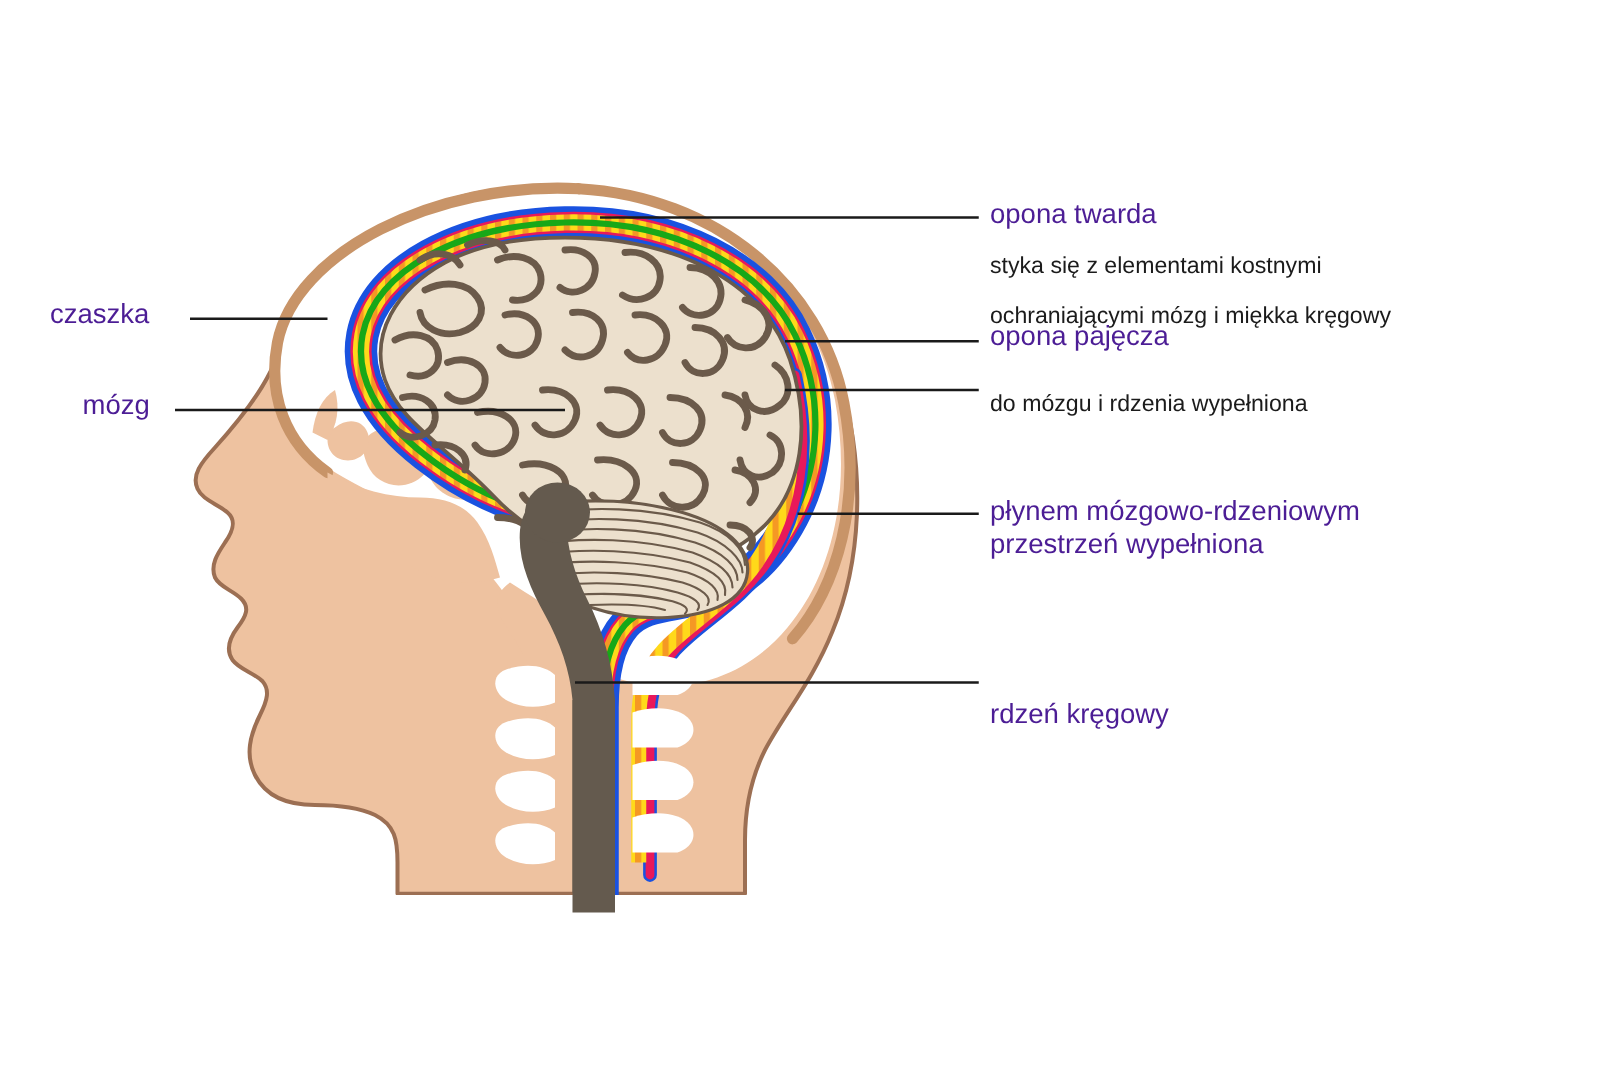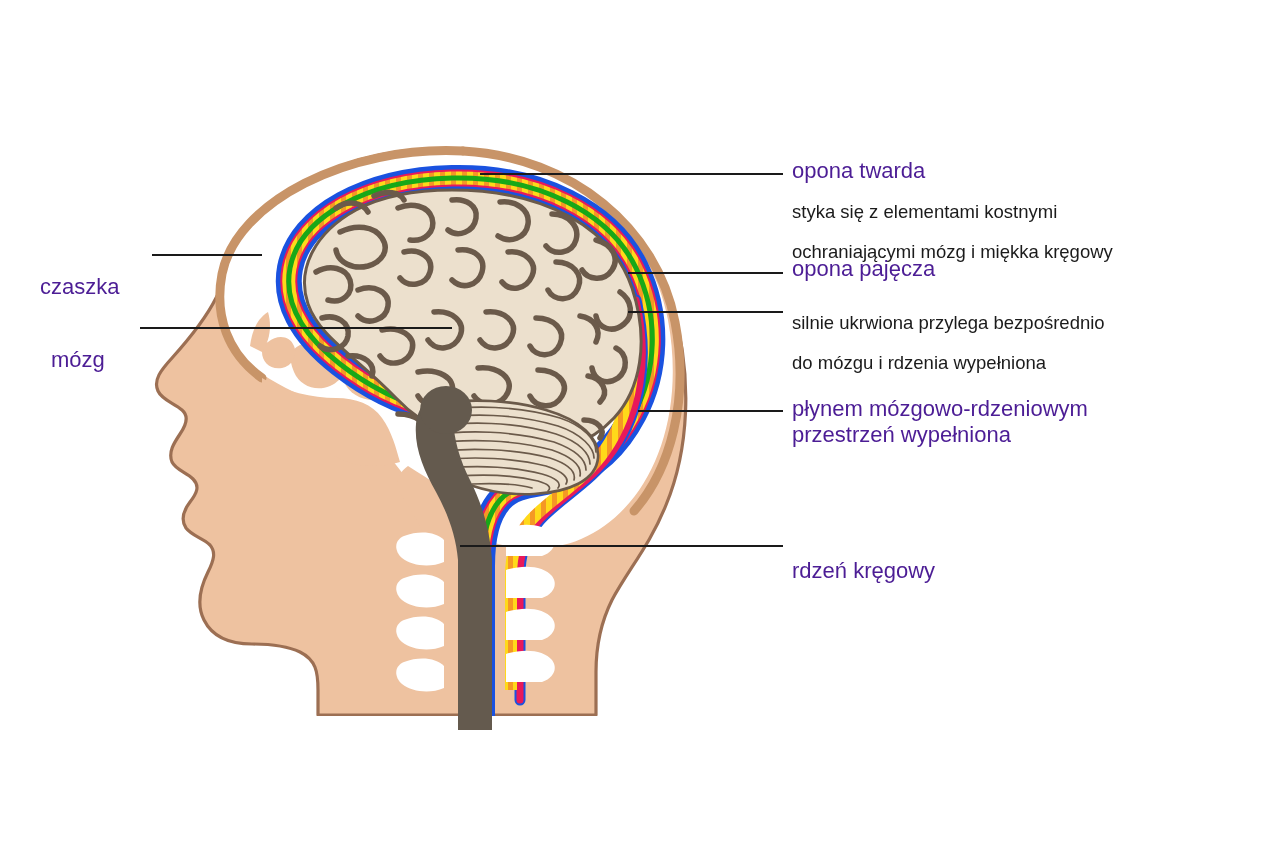--- a/index.html
+++ b/index.html
@@ -45,29 +45,28 @@
     font-weight: 400;
   }
   .callout .desc {
     font-size: 18.5px;
     line-height: 1.24;
     color: #1b1b1b;
     white-space: nowrap;
     margin-top: 17px;
   }
   .callout.left .title {
-    margin-top: 36px;
   }
   .c-dura      { left: 792px; top: 158px; }
   .c-arach     { left: 792px; top: 256px; }
   .c-pia       { left: 792px; top: 295px; }
   .c-csf       { left: 792px; top: 396px; }
   .c-cord      { left: 792px; top: 558px; }
   .c-skull     { left: 40px;  top: 238px; }
-  .c-brain     { left: 51px;  top: 311px; }
+  .c-brain     { left: 66px;  top: 311px; }
 </style>
 </head>
 <body>
 
 <div id="stage">
 
   <svg id="diagram" viewBox="0 0 1280 855" xmlns="http://www.w3.org/2000/svg">
 
     <defs>
 
@@ -340,21 +339,20 @@
       <div class="title">opona twarda</div>
       <div class="desc">styka się z elementami kostnymi</div>
       <div class="desc">ochraniającymi mózg i miękka kręgowy</div>
     </div>
 
     <div class="callout c-arach">
       <div class="title">opona pajęcza</div>
     </div>
 
     <div class="callout c-pia">
-      <div class="desc">silnie ukrwiona przylega bezpośrednio</div>
       <div class="desc">do mózgu i rdzenia wypełniona</div>
     </div>
 
     <div class="callout c-csf">
       <div class="title">płynem mózgowo-rdzeniowym</div>
       <div class="title">przestrzeń wypełniona</div>
     </div>
 
     <div class="callout c-cord">
       <div class="title">rdzeń kręgowy</div>

